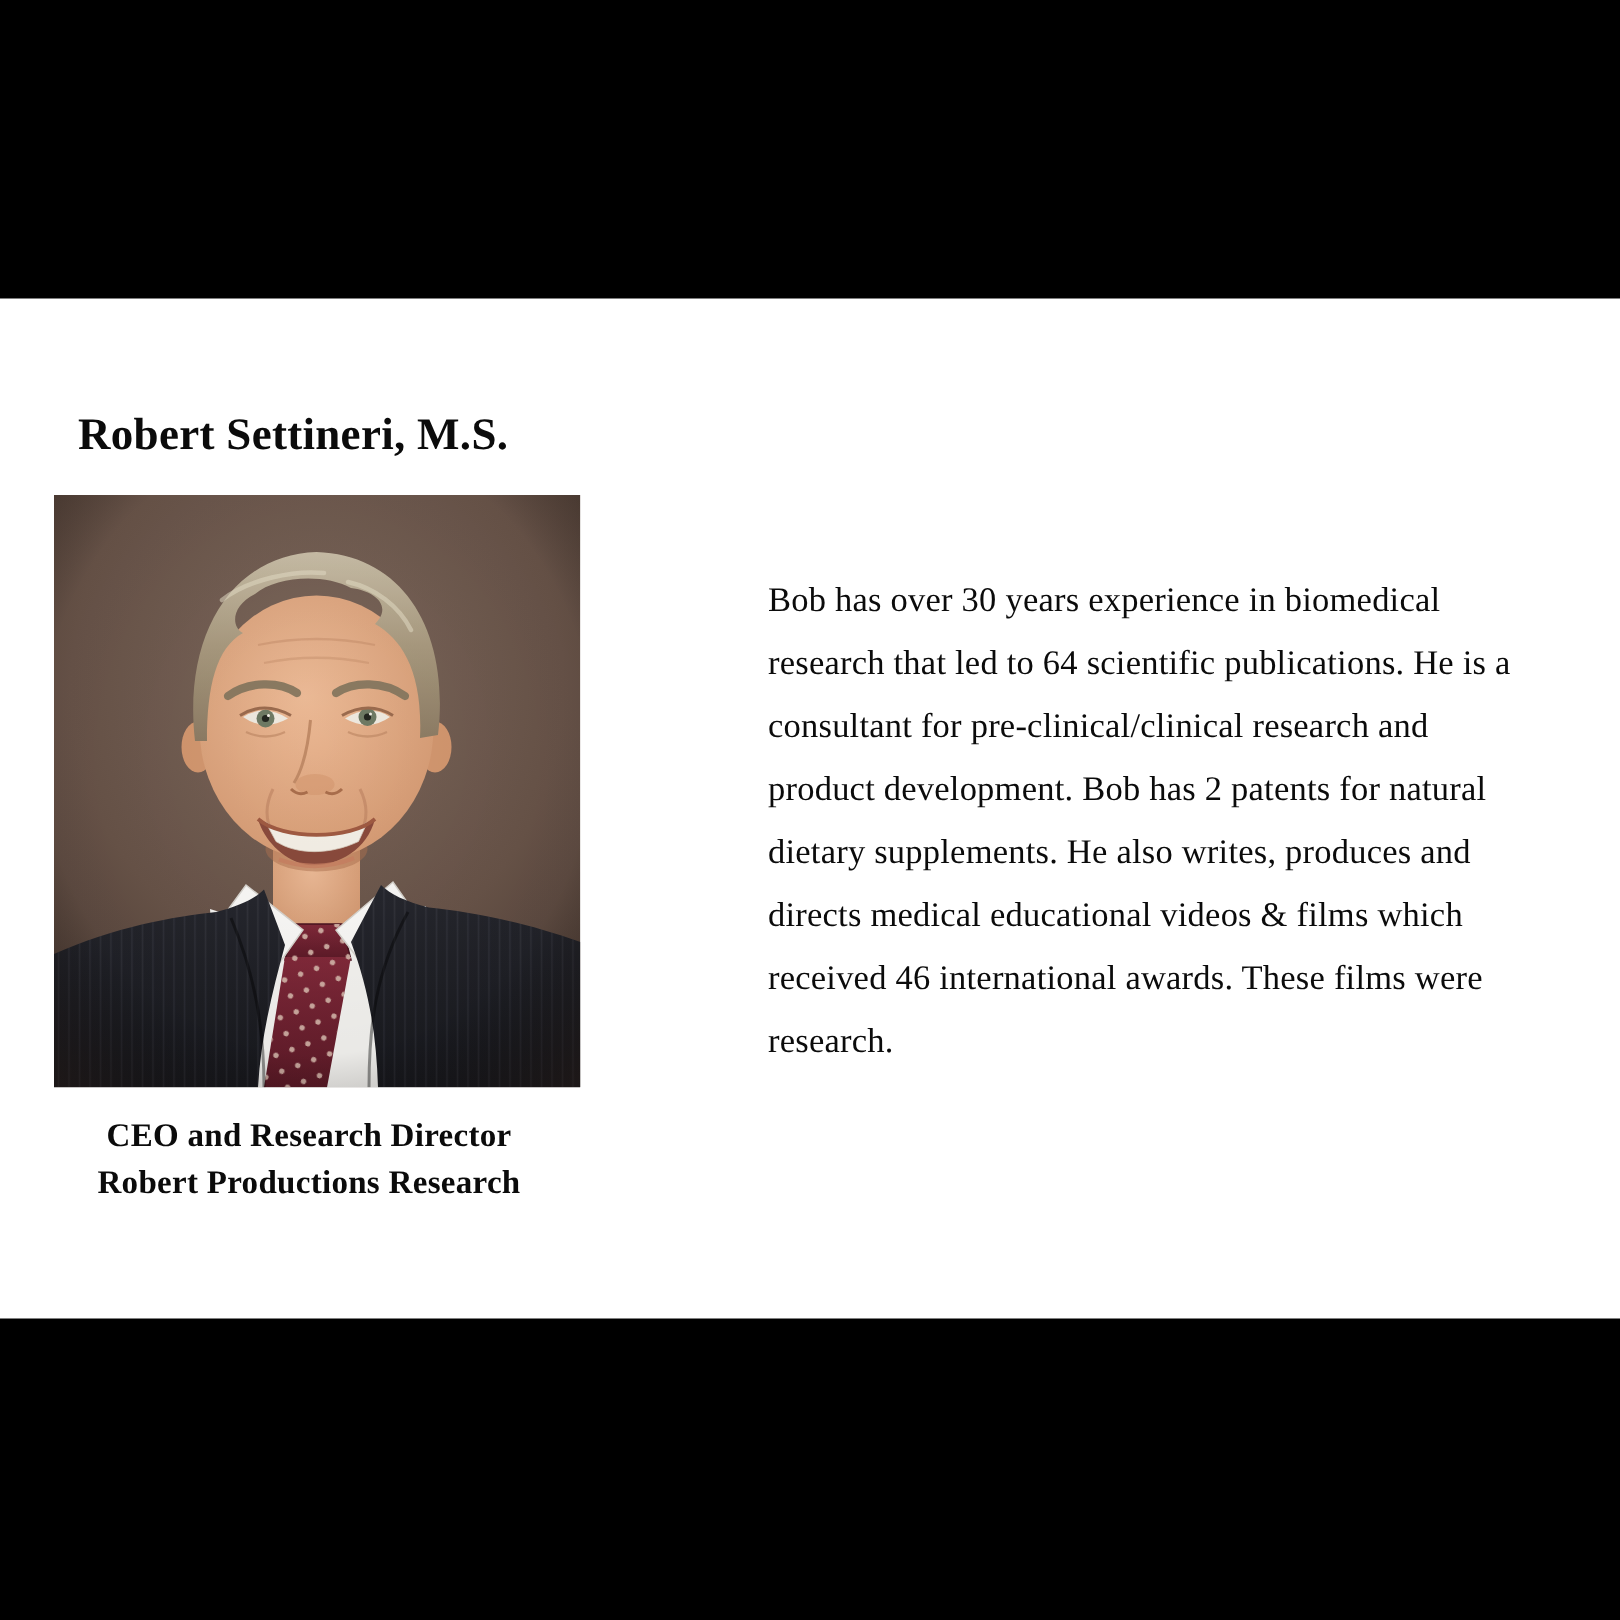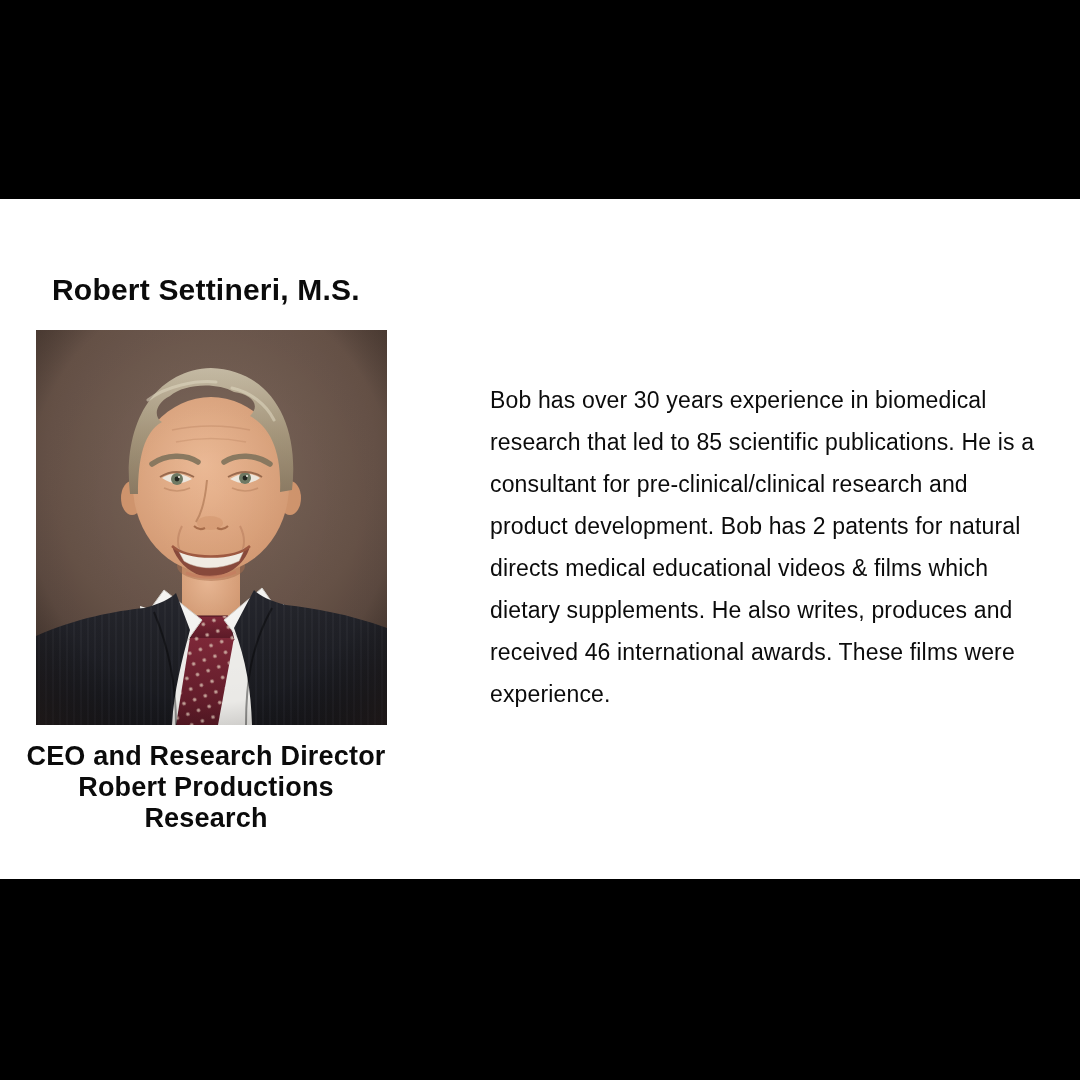--- a/index.html
+++ b/index.html
@@ -1,39 +1,39 @@
 <!DOCTYPE html>
 <html style="--letterbox: #000000; --ink: #0b0b0b; --photo-bg: #7d685c; --photo-bg-mid: #695449; --photo-bg-dark: #463730; --suit: #17181d; --suit-light: #26272e; --shirt: #f6f5f2; --tie: #6e1f2d; --tie-light: #82293a; --tie-dark: #5c1a27; --tie-dot: #d8b8ac; --skin: #d3976f; --skin-hi: #ecba96; --hair: #a99a7f; --hair-light: #cabfa8; --hair-dark: #8d7c64;"><head>
 <meta charset="utf-8">
 <style>
   html,body{margin:0;padding:0;background:#ffffff;}
   .canvas{
     position:relative;width:1080px;height:1080px;background:#ffffff;
-    overflow:hidden;font-family:Liberation Sans, sans-serif;
+    overflow:hidden;font-family:Liberation Serif, serif;
   }
   .letterbox{position:absolute;left:0;width:1080px;background:var(--letterbox,#000);}
   .letterbox.top{top:0;height:199px;}
   .letterbox.bottom{top:879px;height:201px;}
   .page-title{
     position:absolute;left:52px;top:272px;
     font-size:30px;font-weight:bold;line-height:36px;
     color:var(--ink,#0b0b0b);letter-spacing:0.2px;white-space:nowrap;
   }
   .photo-frame{
     position:absolute;left:36px;top:330px;width:351px;height:395px;
     overflow:hidden;
   }
   .photo-frame svg{display:block;width:351px;height:395px;}
   .photo-caption{
     position:absolute;left:15px;top:741px;width:382px;
-    text-align:center;font-size:27px;font-weight:bold;line-height:31px;
+    text-align:center;font-size:22px;font-weight:bold;line-height:31px;
     color:var(--ink,#0b0b0b);letter-spacing:0.2px;
   }
   .bio-block{
-    position:absolute;left:490px;top:379px;width:560px;
+    position:absolute;left:512px;top:379px;width:560px;
     color:var(--ink,#0b0b0b);
   }
   .bio-line{
     font-size:23px;line-height:42px;white-space:nowrap;letter-spacing:0.15px;
   }
 </style>
 </head>
 <body>
 
 <div class="canvas">
@@ -154,24 +154,24 @@
     </svg>
   </div>
 
   <div class="photo-caption">
     <div>CEO and Research Director</div>
     <div>Robert Productions Research</div>
   </div>
 
   <div class="bio-block">
     <div class="bio-line">Bob has over 30 years experience in biomedical</div>
-    <div class="bio-line">research that led to 85 scientific publications. He is a</div>
+    <div class="bio-line">research that led to 64 scientific publications. He is a</div>
     <div class="bio-line">consultant for pre-clinical/clinical research and</div>
     <div class="bio-line">product development. Bob has 2 patents for natural</div>
+    <div class="bio-line">dietary supplements. He also writes, produces and</div>
     <div class="bio-line">directs medical educational videos &amp; films which</div>
-    <div class="bio-line">dietary supplements. He also writes, produces and</div>
     <div class="bio-line">received 46 international awards. These films were</div>
-    <div class="bio-line">experience.</div>
+    <div class="bio-line">research.</div>
   </div>
 
   <div class="letterbox bottom"></div>
 
 </div>
 
 </body></html>

